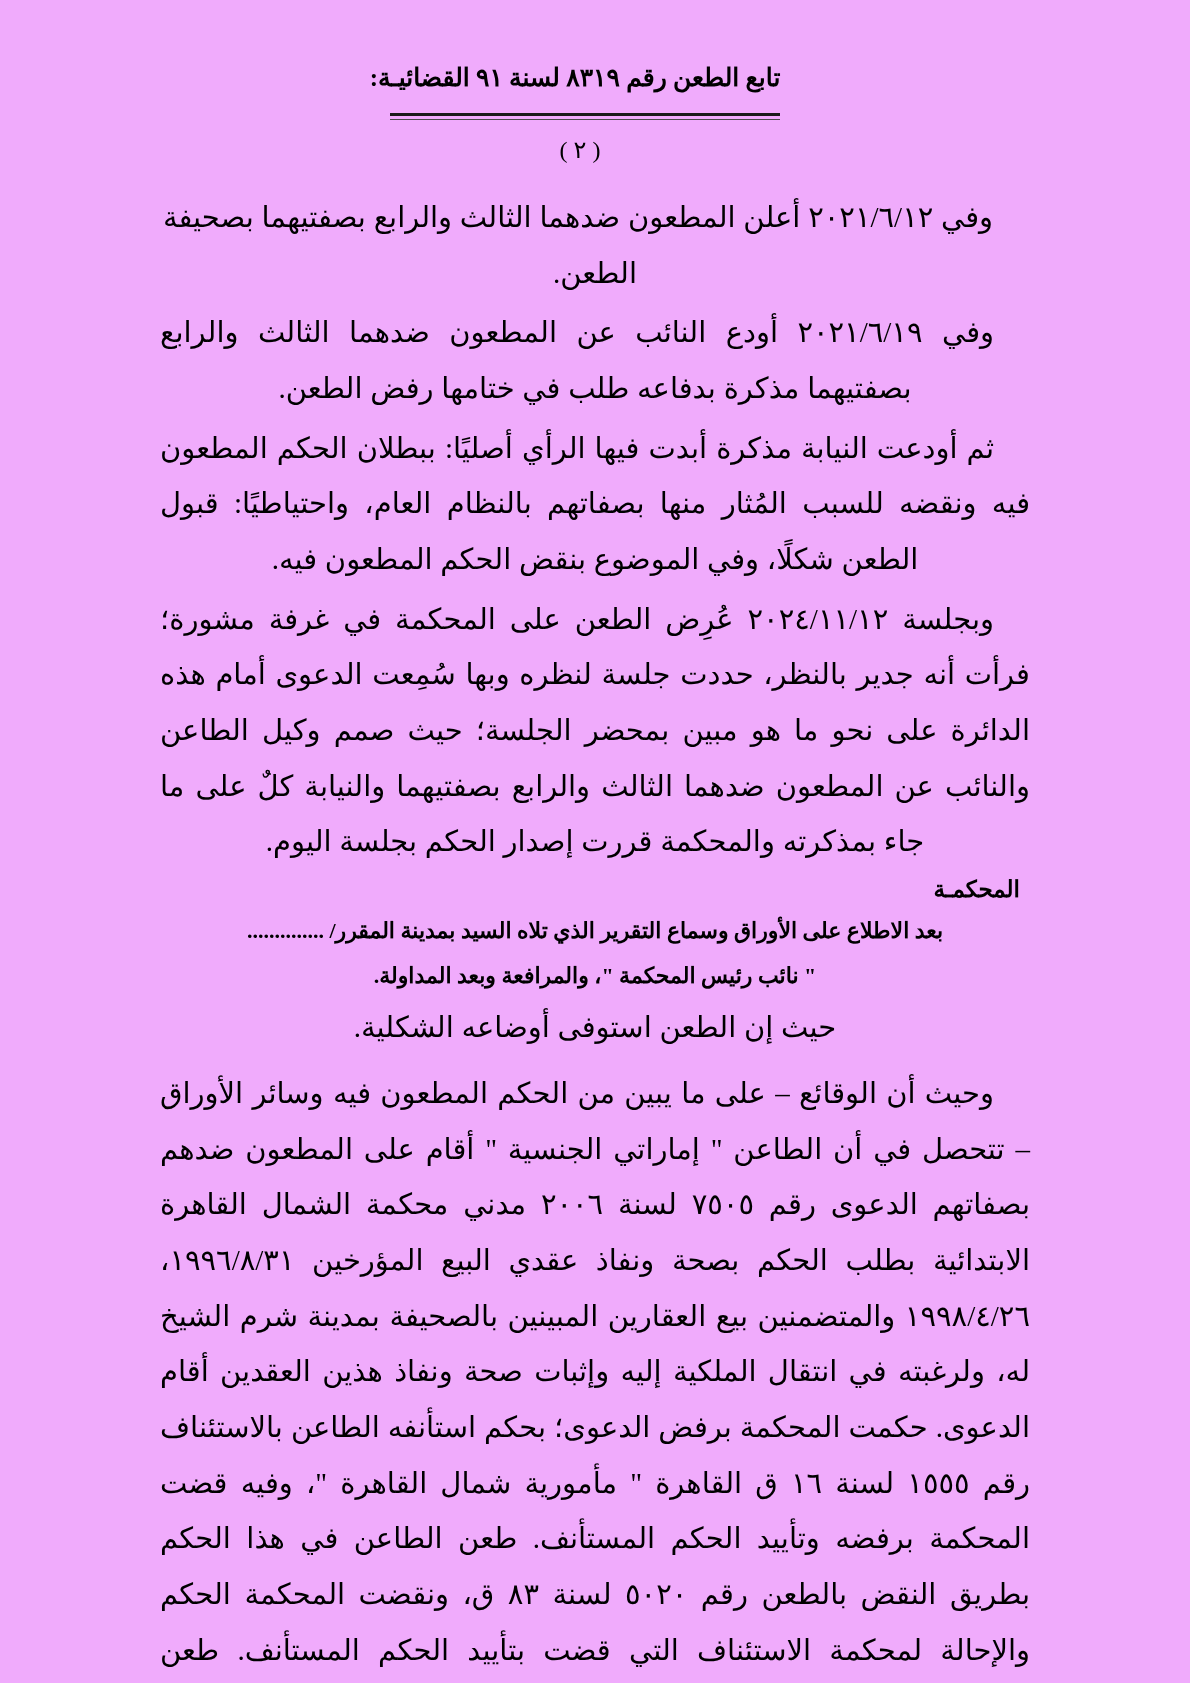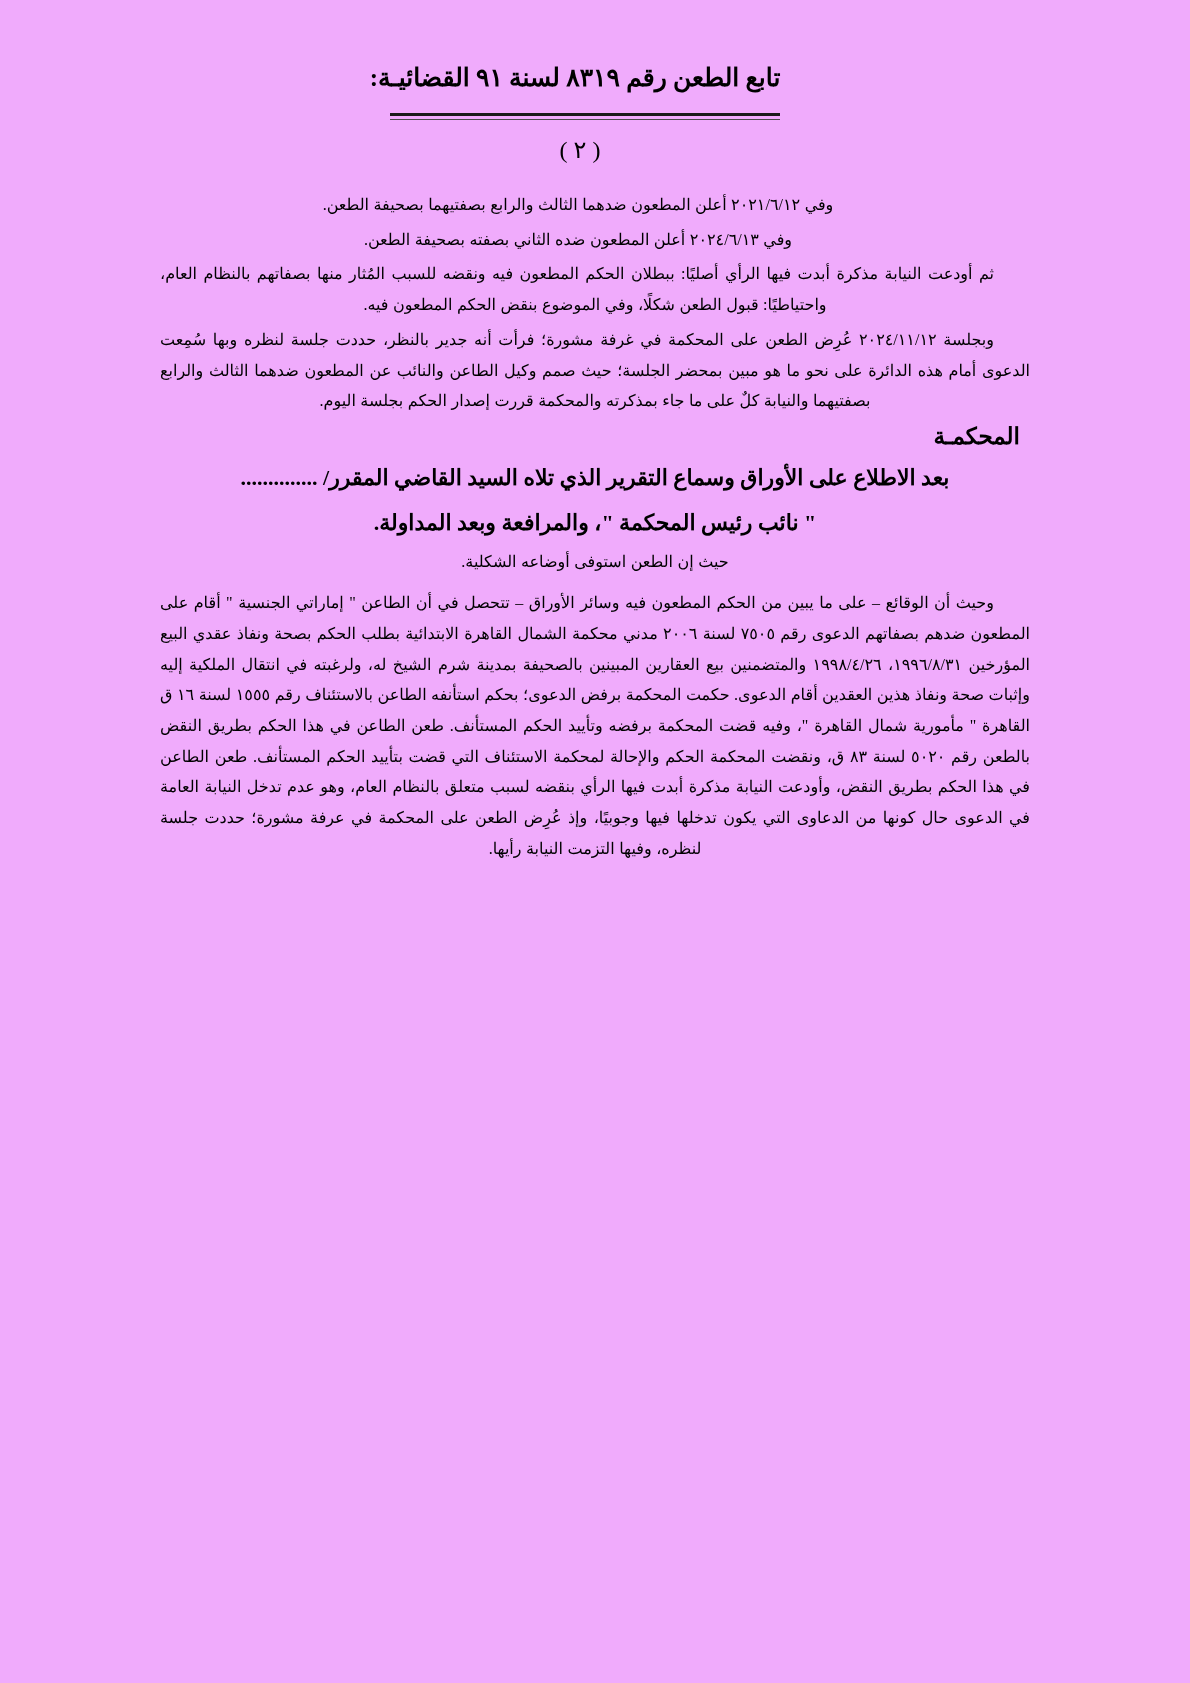--- a/index.html
+++ b/index.html
@@ -64,21 +64,21 @@
     text-align: center;
     font-size: 24px;
     font-weight: normal;
     margin: 10px 0 26px 0;
     padding-right: 30px;
     letter-spacing: 2px;
   }
 
   
   p.para {
-    font-size: 16px;
+    font-size: 29px;
     line-height: 1.92;
     text-align: justify;
     text-align-last: center;
     margin: 0 0 4px 0;
     text-indent: 34px;
     word-spacing: 0.5px;
   }
   p.para.short {
     text-align: center;
     text-indent: 34px;
@@ -132,30 +132,30 @@
       <div class="rule">
         <div class="thick"></div>
         <div class="thin"></div>
       </div>
     </div>
 
     <div class="page-number">( ٢ )</div>
 
     <p class="para short">وفي ٢٠٢١/٦/١٢ أعلن المطعون ضدهما الثالث والرابع بصفتيهما بصحيفة الطعن.</p>
 
+    <p class="para block tail">وفي ٢٠٢١/٦/١٩ أودع النائب عن المطعون ضدهما الثالث والرابع بصفتيهما مذكرة بدفاعه طلب في ختامها رفض الطعن.</p>
 
-    <p class="para short">وفي ٢٠٢٤/٦/١٣ أعلن المطعون ضده الثاني بصفته بصحيفة الطعن.</p>
 
     <p class="para block tail">ثم أودعت النيابة مذكرة أبدت فيها الرأي أصليًا: ببطلان الحكم المطعون فيه ونقضه للسبب المُثار منها بصفاتهم بالنظام العام، واحتياطيًا: قبول الطعن شكلًا، وفي الموضوع بنقض الحكم المطعون فيه.</p>
 
     <p class="para block tail">وبجلسة ٢٠٢٤/١١/١٢ عُرِض الطعن على المحكمة في غرفة مشورة؛ فرأت أنه جدير بالنظر، حددت جلسة لنظره وبها سُمِعت الدعوى أمام هذه الدائرة على نحو ما هو مبين بمحضر الجلسة؛ حيث صمم وكيل الطاعن والنائب عن المطعون ضدهما الثالث والرابع بصفتيهما والنيابة كلٌ على ما جاء بمذكرته والمحكمة قررت إصدار الحكم بجلسة اليوم.</p>
 
     <h2 class="court-heading">المحكمـة</h2>
 
-    <p class="bold-para">بعد الاطلاع على الأوراق وسماع التقرير الذي تلاه السيد القاضي المقرر/ ..............</p>
+    <p class="bold-para">بعد الاطلاع على الأوراق وسماع التقرير الذي تلاه السيد بمدينة المقرر/ ..............</p>
 
     <p class="bold-para line2">" نائب رئيس المحكمة "، والمرافعة وبعد المداولة.</p>
 
     <p class="para center-line">حيث إن الطعن استوفى أوضاعه الشكلية.</p>
 
     <div class="sp-sm"></div>
 
     <p class="para block tail">وحيث أن الوقائع – على ما يبين من الحكم المطعون فيه وسائر الأوراق – تتحصل في أن الطاعن " إماراتي الجنسية " أقام على المطعون ضدهم بصفاتهم الدعوى رقم ٧٥٠٥ لسنة ٢٠٠٦ مدني محكمة الشمال القاهرة الابتدائية بطلب الحكم بصحة ونفاذ عقدي البيع المؤرخين ١٩٩٦/٨/٣١، ١٩٩٨/٤/٢٦ والمتضمنين بيع العقارين المبينين بالصحيفة بمدينة شرم الشيخ له، ولرغبته في انتقال الملكية إليه وإثبات صحة ونفاذ هذين العقدين أقام الدعوى. حكمت المحكمة برفض الدعوى؛ بحكم استأنفه الطاعن بالاستئناف رقم ١٥٥٥ لسنة ١٦ ق القاهرة " مأمورية شمال القاهرة "، وفيه قضت المحكمة برفضه وتأييد الحكم المستأنف. طعن الطاعن في هذا الحكم بطريق النقض بالطعن رقم ٥٠٢٠ لسنة ٨٣ ق، ونقضت المحكمة الحكم والإحالة لمحكمة الاستئناف التي قضت بتأييد الحكم المستأنف. طعن الطاعن في هذا الحكم بطريق النقض، وأودعت النيابة مذكرة أبدت فيها الرأي بنقضه لسبب متعلق بالنظام العام، وهو عدم تدخل النيابة العامة في الدعوى حال كونها من الدعاوى التي يكون تدخلها فيها وجوبيًا، وإذ عُرِض الطعن على المحكمة في عرفة مشورة؛ حددت جلسة لنظره، وفيها التزمت النيابة رأيها.</p>
 
   </div>

